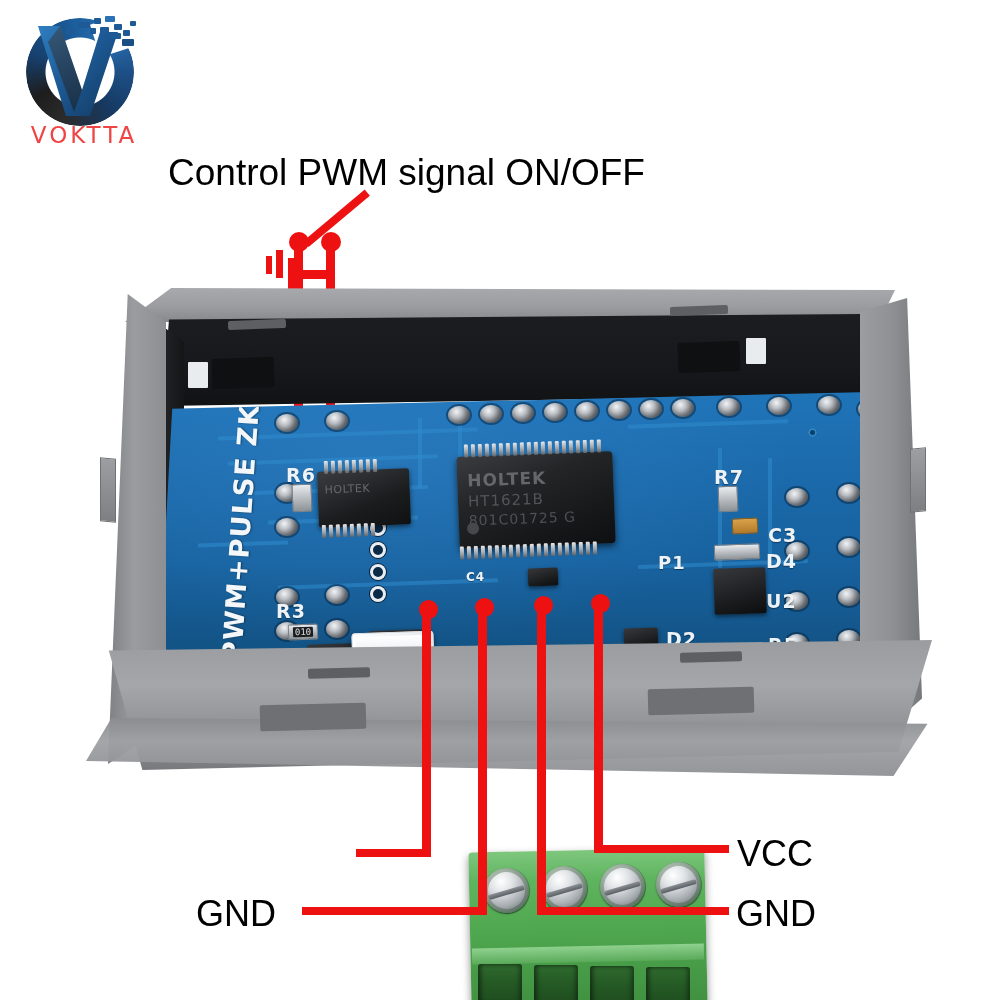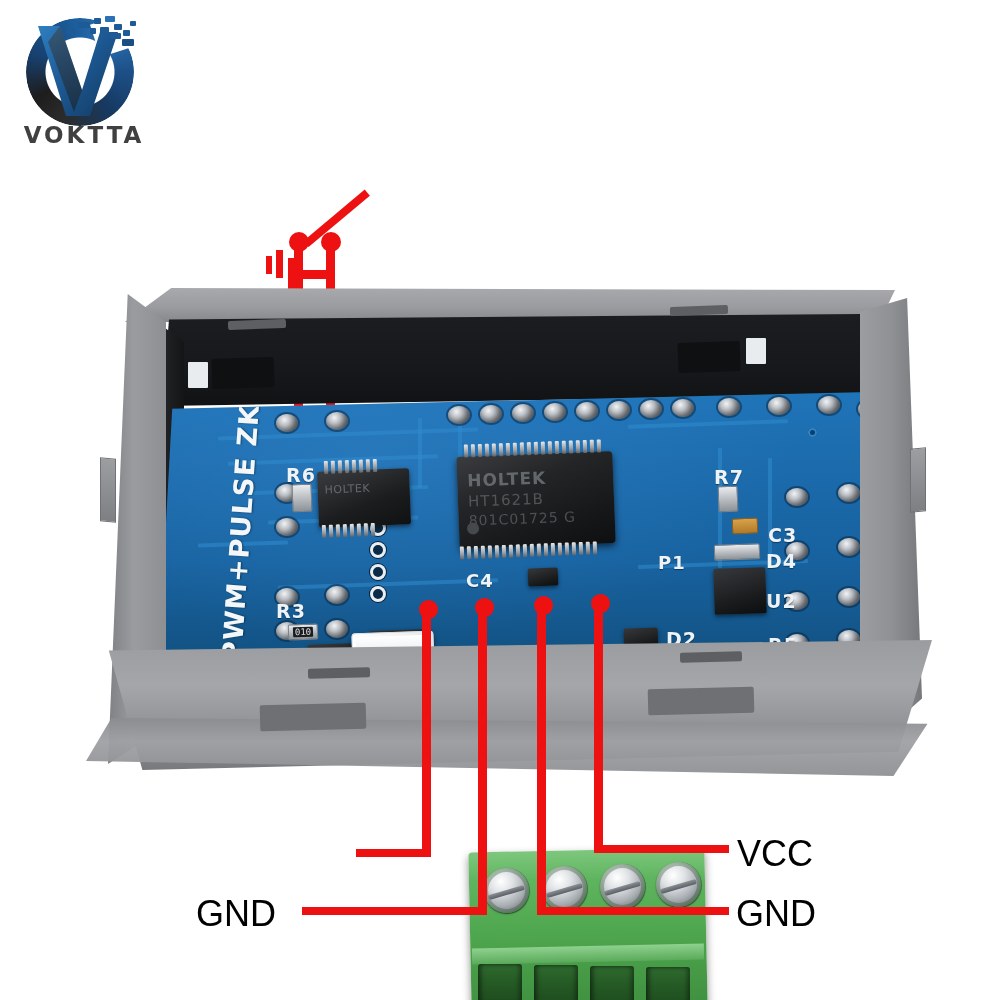--- a/index.html
+++ b/index.html
@@ -25,22 +25,22 @@
     position:absolute; left:86px; top:6px; width:52px; height:34px;
     background:#fff; transform:rotate(-18deg);
   }
   #logo .vee { position:absolute; left:22px; top:6px; width:100px; height:104px; }
   #logo .dots { position:absolute; left:56px; top:2px; width:86px; height:40px; }
   #logo .dots i {
     position:absolute; display:block; background:#1d5a96; border-radius:1px;
   }
   #logo .wordmark {
     position:absolute; left:6px; top:112px; width:140px;
-    text-align:center; font-weight:bold; font-size:23px;
-    letter-spacing:3px; color:#404040; font-family:"DejaVu Sans", sans-serif;
+    text-align:center; font-weight:normal; font-size:23px;
+    letter-spacing:3px; color:#ef4444; font-family:"DejaVu Sans", sans-serif;
   }
 
   
   .anno {
     position:absolute; color:#000; white-space:nowrap;
     font-family:"Liberation Sans", sans-serif; font-weight:400;
   }
   #anno-top   { left:168px; top:152px; font-size:37px; }
   #lbl-pwmout { left:104px; top:833px; font-size:36px; }
   #lbl-vcc    { left:737px; top:833px; font-size:36px; }
@@ -306,20 +306,21 @@
       <i style="left:50px; top:12px; width:8px;  height:6px;"></i>
       <i style="left:46px; top:21px; width:11px; height:6px;"></i>
       <i style="left:59px; top:18px; width:7px;  height:6px;"></i>
       <i style="left:58px; top:27px; width:12px; height:7px; background:#1a4f84;"></i>
       <i style="left:66px; top:9px;  width:6px;  height:5px;"></i>
     </div>
 
     <div class="wordmark">VOKTTA</div>
   </div>
 
+  <div class="anno" id="anno-top">Control PWM signal ON/OFF</div>
 
   <div class="rdiag" style="left:306px; top:240px; width:80px; height:8px; transform:rotate(-40deg);"></div>
   <div class="rdot" style="left:289px; top:232px; width:20px; height:20px;"></div>
   <div class="rdot" style="left:321px; top:232px; width:20px; height:20px;"></div>
   <div class="rl" style="left:294px; top:240px; width:9px; height:172px;"></div>
   <div class="rl" style="left:326px; top:240px; width:9px; height:172px;"></div>
 
   <div class="rl" style="left:288px; top:258px; width:9px; height:36px;"></div>
   <div class="rl" style="left:288px; top:270px; width:40px; height:9px;"></div>
   <div class="rl" style="left:276px; top:250px; width:7px; height:28px;"></div>
@@ -468,21 +469,21 @@
           <i></i>
           <i></i>
           <i></i>
           <i></i>
           <i></i>
       </div>
 
       <div class="silk" style="left:128px; top:72px; font-size:19px;">R6</div>
       <div class="silk" style="left:118px; top:208px; font-size:19px;">R3</div>
       <div class="silk" style="left:100px; top:256px; font-size:18px;">Q1</div>
-      <div class="silk" style="left:308px; top:178px; font-size:18px;">C4</div>
+      <div class="silk" style="left:308px; top:178px; font-size:12px;">C4</div>
       <div class="silk" style="left:500px; top:160px; font-size:18px;">P1</div>
       <div class="silk" style="left:556px; top:74px; font-size:19px;">R7</div>
       <div class="silk" style="left:610px; top:132px; font-size:19px;">C3</div>
       <div class="silk" style="left:608px; top:158px; font-size:19px;">D4</div>
       <div class="silk" style="left:608px; top:198px; font-size:19px;">U2</div>
       <div class="silk" style="left:610px; top:242px; font-size:19px;">R5</div>
       <div class="silk" style="left:508px; top:236px; font-size:19px;">D2</div>
 
       <div class="res" style="left:130px; top:232px;">
         <div class="v">010</div>

